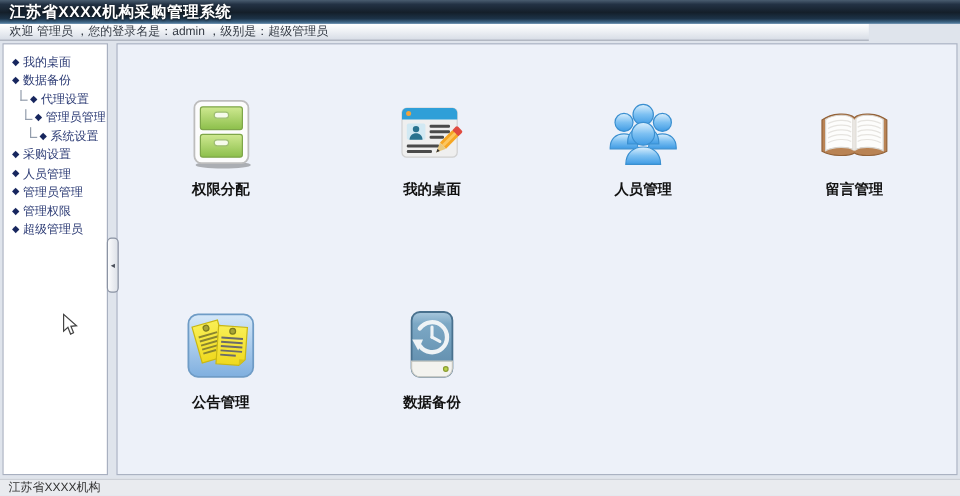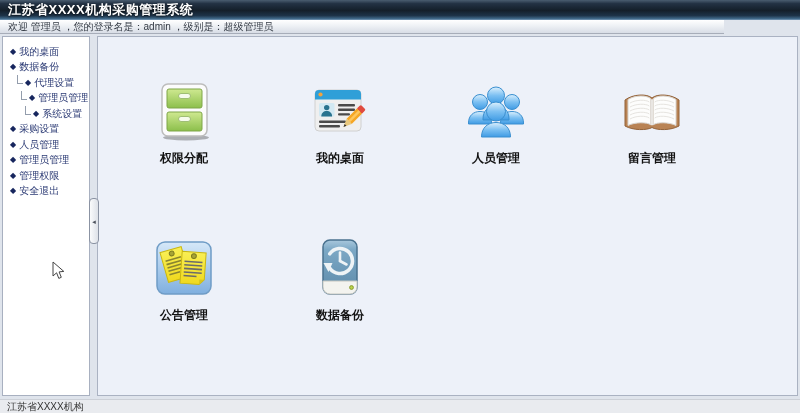--- a/index.html
+++ b/index.html
@@ -31,21 +31,21 @@
   
   .menu{ padding-top:7px; }
   .menu-item{ display:flex; align-items:center; height:15.5px; cursor:pointer; white-space:nowrap; }
   .menu-item .bullet{ color:#17265e; font-size:8px; margin-right:3px; line-height:8px; }
   .menu-item .lbl{ font-size:10px; color:#2b3a74; }
   .connector{ width:6px; height:9px; border-left:1px solid #939dac; border-bottom:1px solid #939dac;
     margin-right:2px; margin-top:-6px; }
 
   
   .desktop{ position:absolute; left:8px; top:42px; display:grid;
-    grid-template-columns:repeat(4,156px); grid-auto-rows:157px; }
+    grid-template-columns:repeat(4,156px); grid-auto-rows:157px;gap:20px; }
   .shortcut{ display:flex; flex-direction:column; align-items:center; cursor:pointer; }
   .shortcut .ic{ width:64px; height:64px; display:block; }
   .shortcut .ic svg{ display:block; }
   .shortcut .cap{ margin-top:7px; font-size:12px; font-weight:bold; color:#121212; }
 
   
   .footer{ position:absolute; left:0; top:399px; width:800px; height:14px;
     background:#e9ebef; border-top:1px solid #ccd0d7; font-size:10px; color:#333; line-height:13px; padding-left:7px; }
 
   .cursor{ position:absolute; left:52px; top:261px; z-index:9; }
@@ -99,21 +99,21 @@
         <div class="menu-item" style="padding-left: 7px;">
           <span class="bullet">◆</span>
           <span class="lbl">管理员管理</span>
         </div>
         <div class="menu-item" style="padding-left: 7px;">
           <span class="bullet">◆</span>
           <span class="lbl">管理权限</span>
         </div>
         <div class="menu-item" style="padding-left: 7px;">
           <span class="bullet">◆</span>
-          <span class="lbl">安全退出</span>
+          <span class="lbl">超级管理员</span>
         </div>
       </div>
   </div>
 
   <div class="splitter">
     <span class="splitter-arrow">◂</span>
   </div>
 
   <div class="main-panel">
     <div class="desktop" id="desktop-grid">

